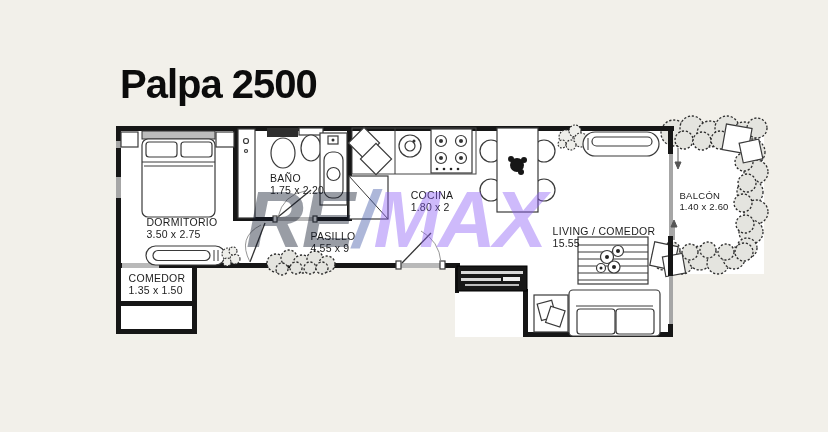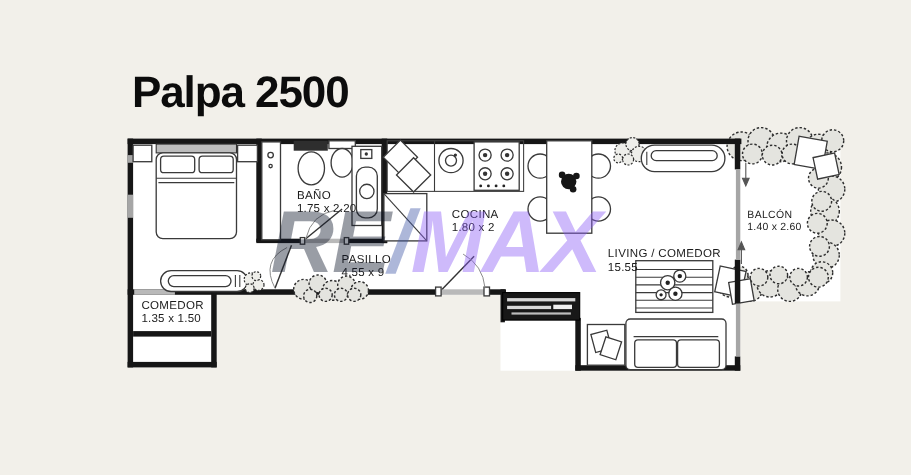--- a/index.html
+++ b/index.html
@@ -279,20 +279,24 @@
       <circle cx="302" cy="264" r="9"></circle>
         <circle cx="315" cy="259" r="8"></circle>
       <circle cx="327" cy="264" r="8"></circle>
         <circle cx="282" cy="269" r="6"></circle>
       <circle cx="296" cy="268" r="6"></circle>
         <circle cx="310" cy="268" r="6"></circle>
       <circle cx="322" cy="268" r="6"></circle>
     </g>
   </svg>
 
+  <div class="room-label" id="label-dormitorio" style="left:182px;top:216px;">
+    <span>DORMITORIO</span><br>
+    <span class="dims">3.50 x 2.75</span>
+  </div>
   <div class="room-label" id="label-vestidor" style="left:157px;top:272px;">
     <span>COMEDOR</span><br>
     <span class="dims">1.35 x 1.50</span>
   </div>
   <div class="room-label" id="label-bano" style="left:297px;top:172px;">
     <span>BAÑO</span><br>
     <span class="dims">1.75 x 2.20</span>
   </div>
   <div class="room-label" id="label-pasillo" style="left:333px;top:230px;">
     <span>PASILLO</span><br>

